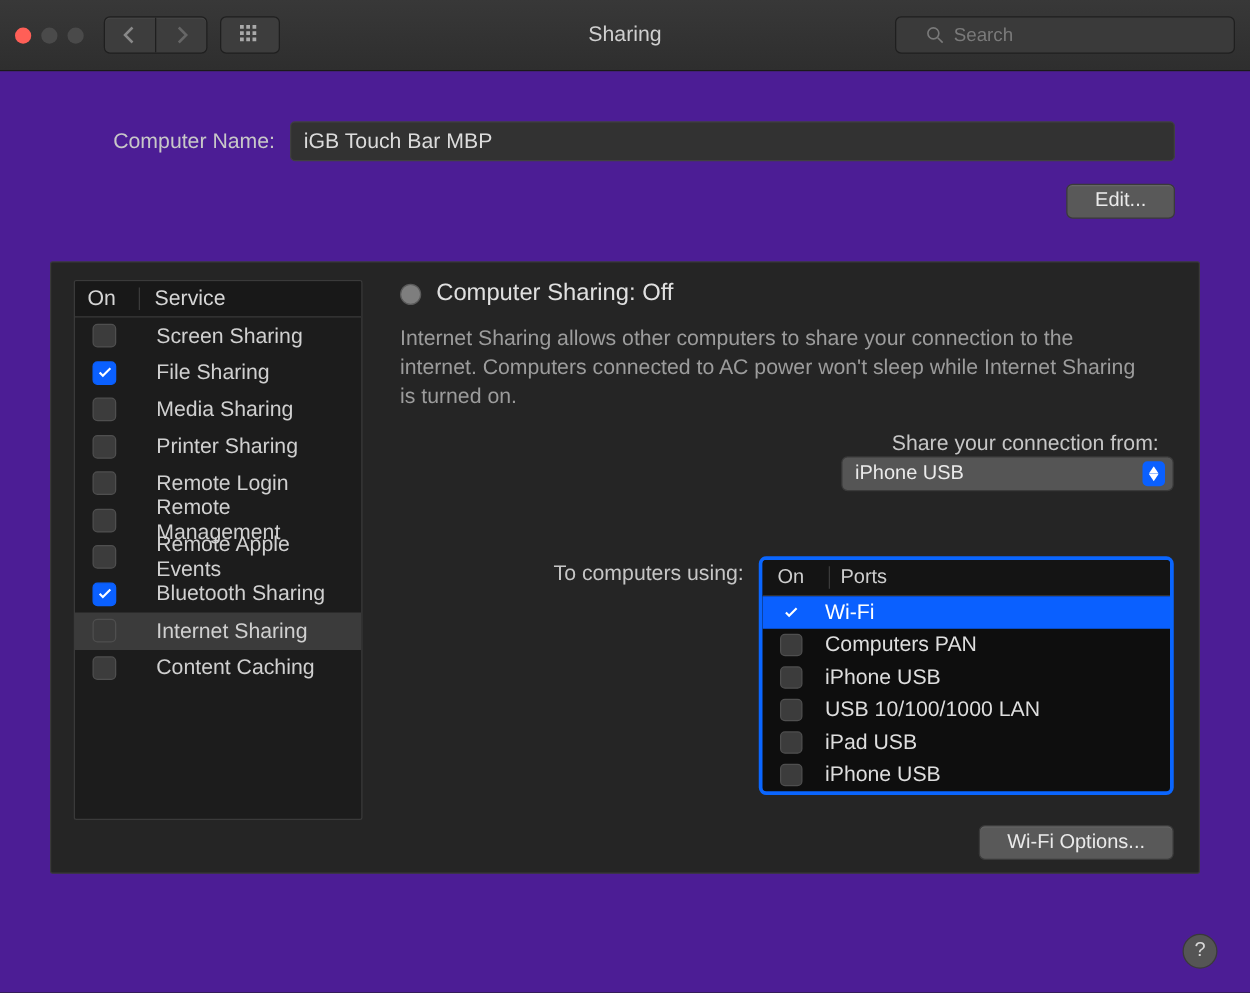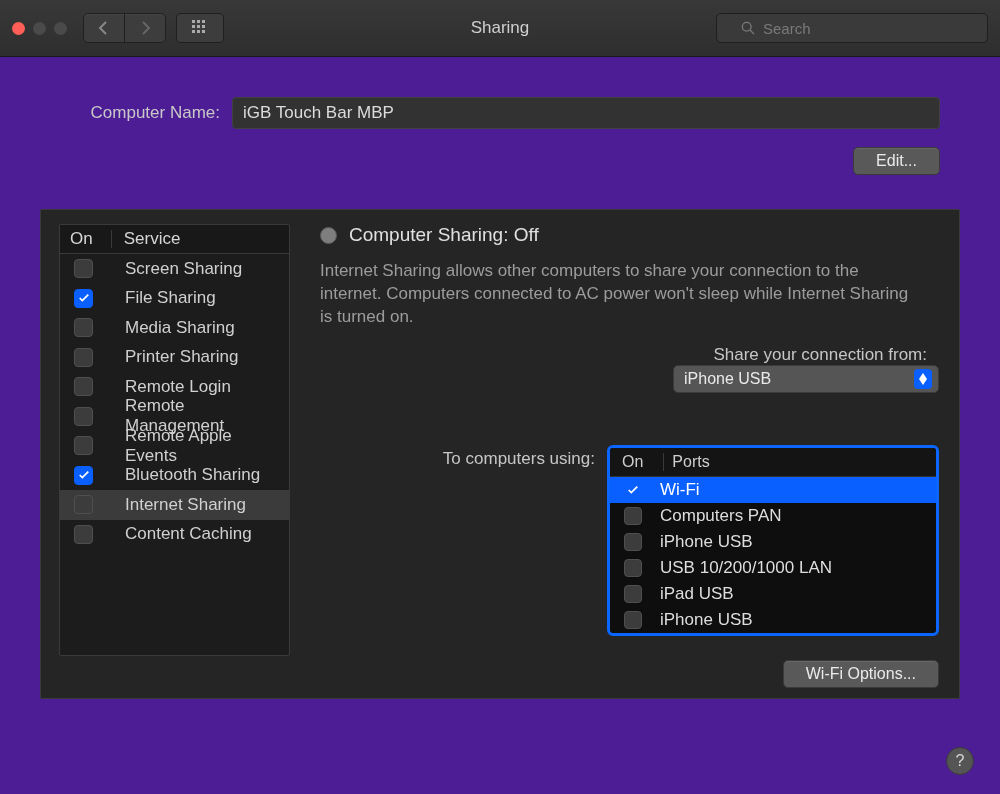--- a/index.html
+++ b/index.html
@@ -510,21 +510,21 @@
                 <div class="port-row">
                   <div class="cbox"></div>
                   <span>Computers PAN</span>
                 </div>
                 <div class="port-row">
                   <div class="cbox"></div>
                   <span>iPhone USB</span>
                 </div>
                 <div class="port-row">
                   <div class="cbox"></div>
-                  <span>USB 10/200/1000 LAN</span>
+                  <span>USB 10/100/1000 LAN</span>
                 </div>
                 <div class="port-row">
                   <div class="cbox"></div>
                   <span>iPad USB</span>
                 </div>
                 <div class="port-row">
                   <div class="cbox"></div>
                   <span>iPhone USB</span>
                 </div>
               </div>

